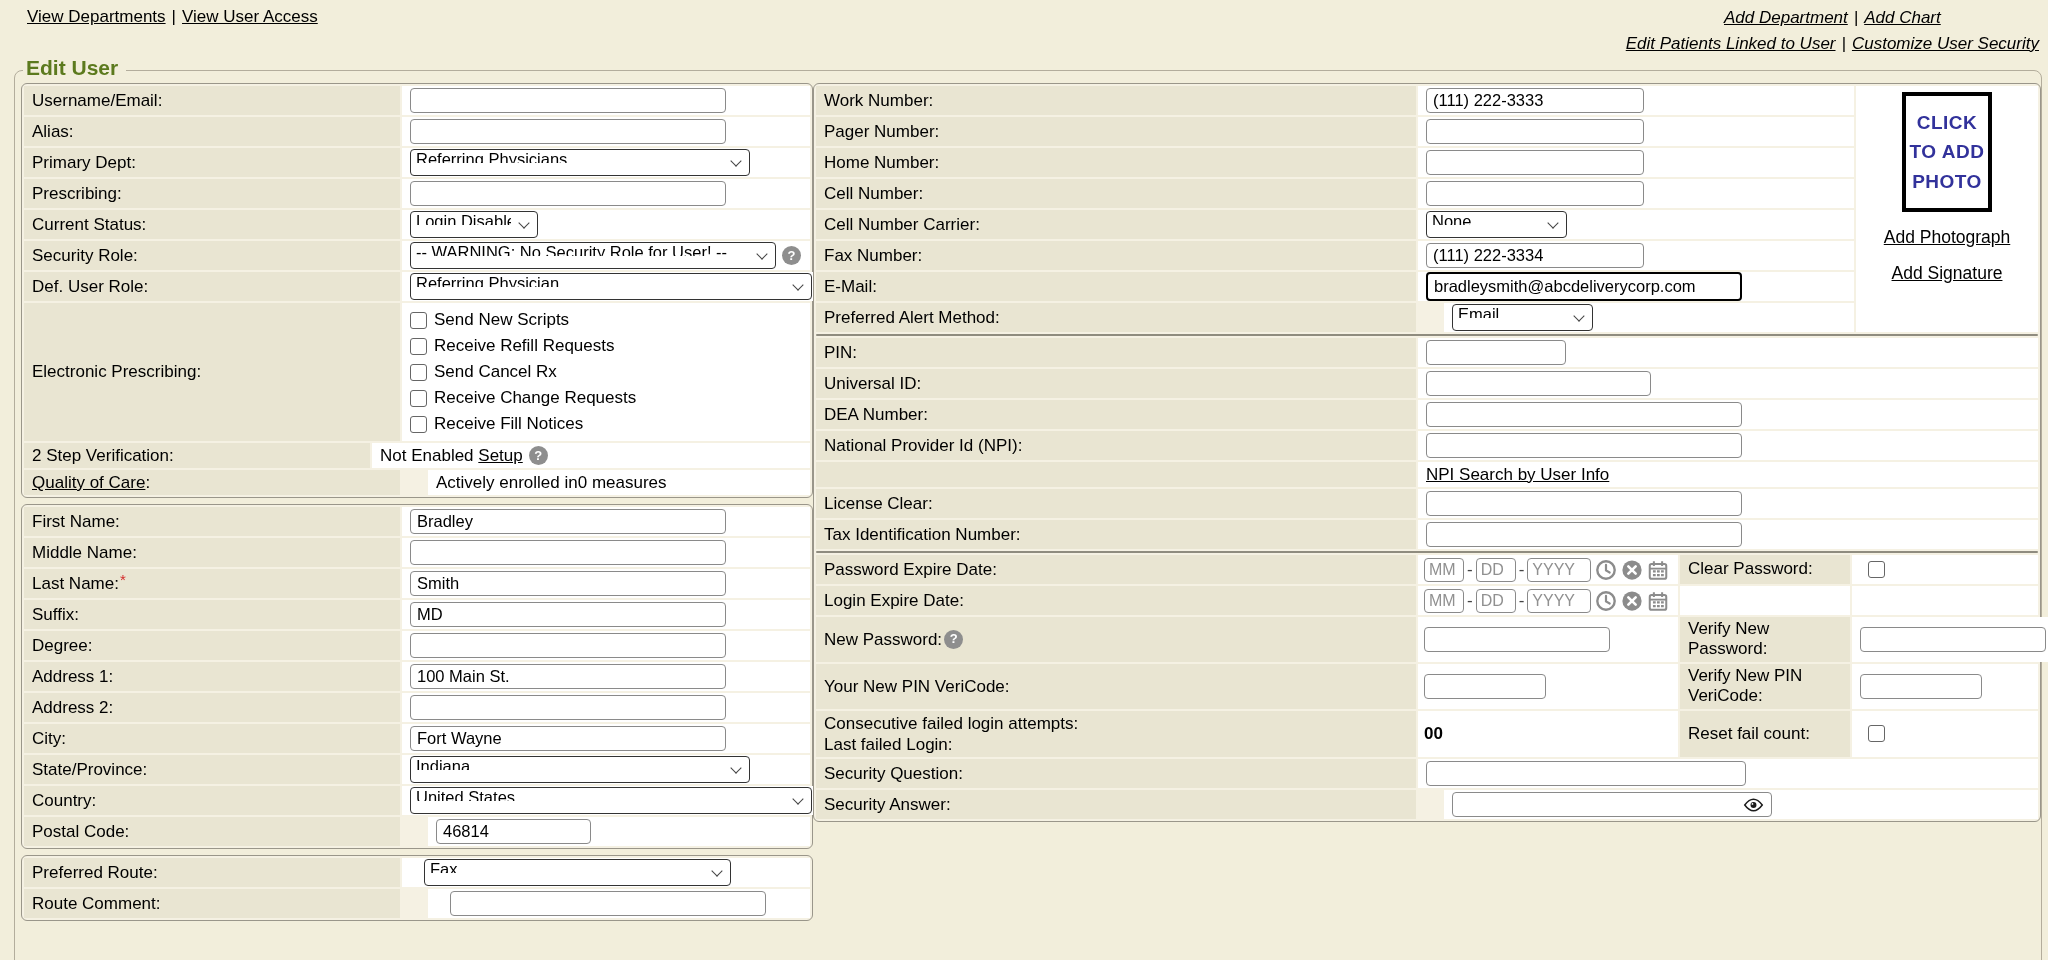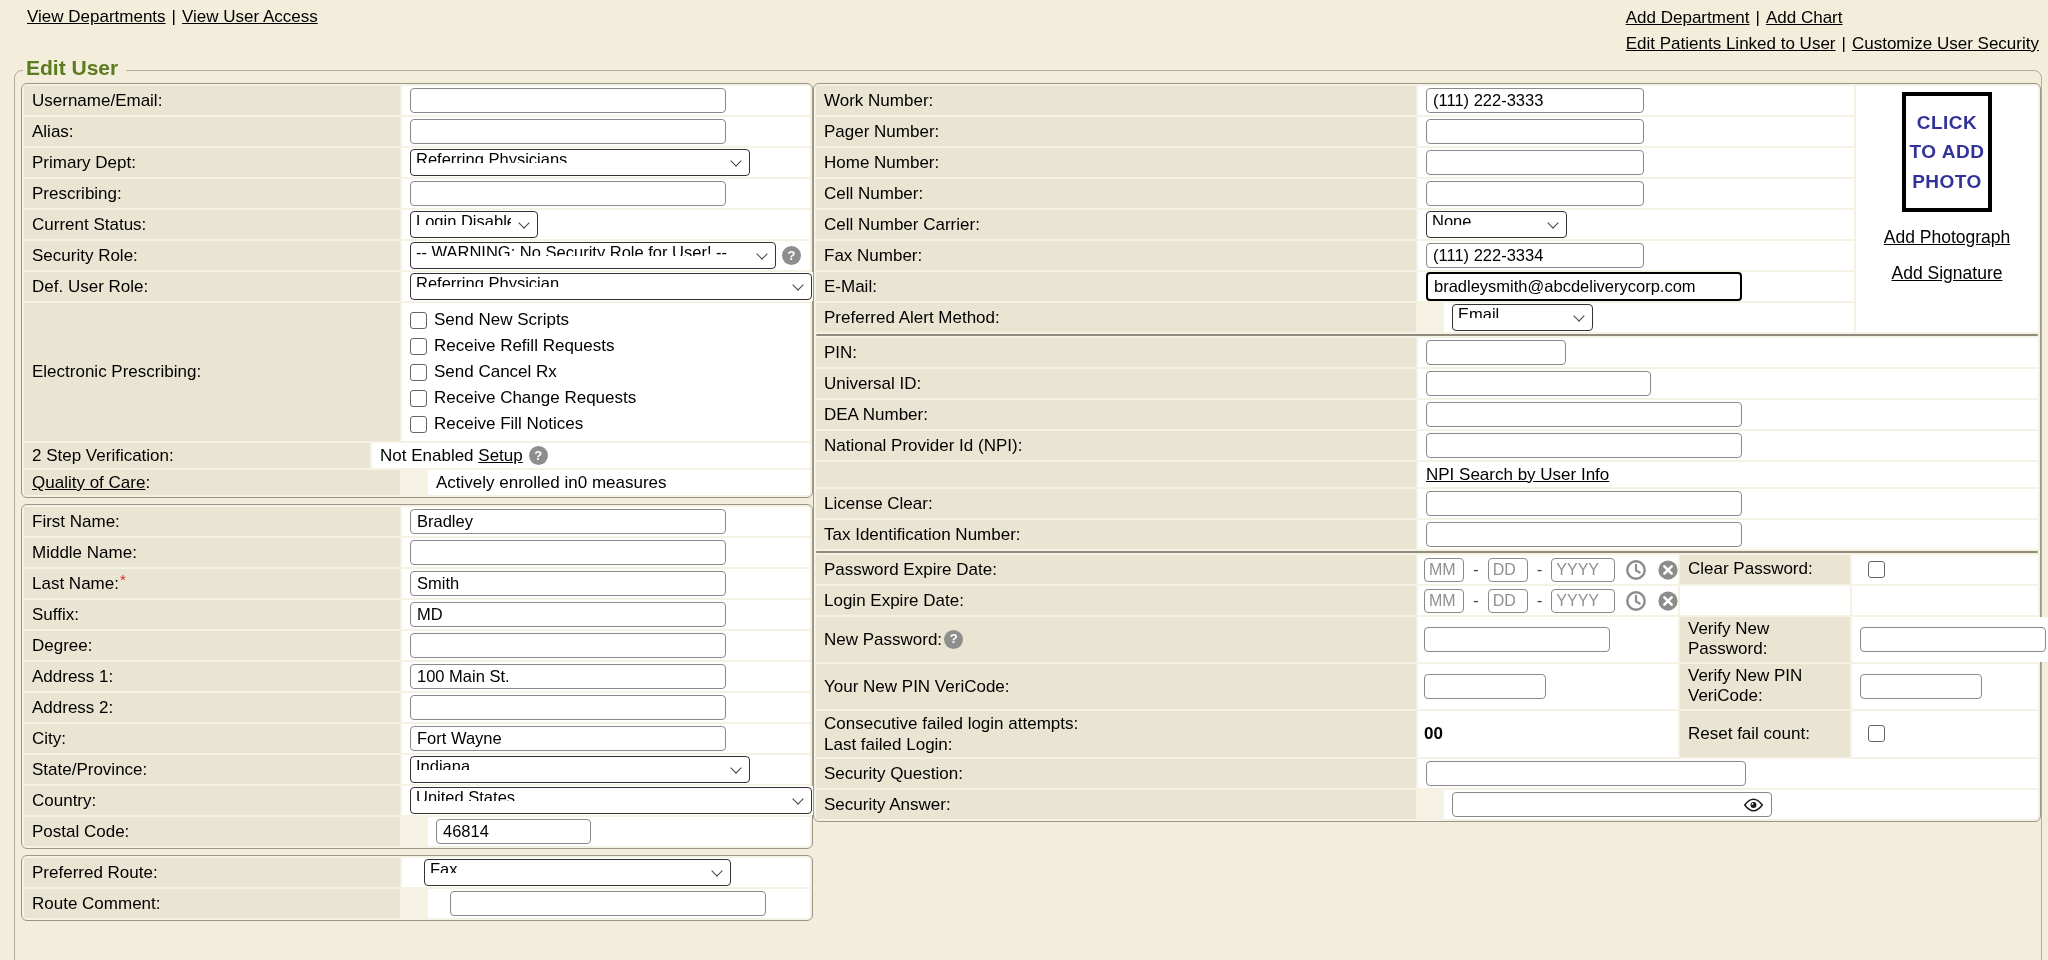--- a/index.html
+++ b/index.html
@@ -11,21 +11,21 @@
     font-family: "Liberation Sans", "DejaVu Sans", sans-serif;
     font-size: 17px;
     color: #000;
   }
   a { color:#000; text-decoration: underline; cursor: pointer; }
   .sep { margin: 0 6px; }
 
   
   .topbar { position:absolute; top:5px; left:0; width:100%; }
   .toplinks-left { position:absolute; left:27px; top:2px; white-space:nowrap; }
-  .toplinks-right { position:absolute; right:9px; top:0; text-align:left; line-height:26px; white-space:nowrap; }
+  .toplinks-right { position:absolute; right:9px; top:0; text-align:center; line-height:26px; white-space:nowrap;font-style:italic; }
 
   
   .fieldset {
     position:absolute; left:14px; top:70px; width:2028px; height:1100px;
     border:1.5px solid #b3ad9c; border-radius:8px;
   }
   .legend {
     position:absolute; top:-15px; left:8px;
     background:#f2eedb; padding:0 8px 0 3px;
     font-size:21px; font-weight:bold; color:#5c7a1e;
@@ -105,21 +105,21 @@
     width:90px; height:120px; border:4px solid #000; background:#fff; cursor:pointer;
     display:flex; flex-direction:column; align-items:center; justify-content:center;
     color:#32329b; font-weight:bold; font-size:19px; line-height:1.55; letter-spacing:0.5px;
   }
   .photo-cell a { margin-top:15px; font-size:17.5px; display:block; }
   .divider { height:2px; background:#8f8c7f; margin:2px 0; border-radius:1px; }
 
   .crow { display:flex; gap:2px; margin-bottom:2px; min-height:29px; }
   .crow.tall { min-height:44px; }
   .c1 { width:600px; flex:none; background:#e9e5d2; display:flex; align-items:center; padding:2px 8px; line-height:1.25; }
-  .c2 { width:260px; flex:none; background:#fff; display:flex; align-items:center; padding:0 6px; gap:9px; white-space:nowrap; }
+  .c2 { width:260px; flex:none; background:#fff; display:flex; align-items:center; padding:0 6px; gap:3px; white-space:nowrap; }
   .c3 { width:170px; flex:none; background:#e9e5d2; display:flex; align-items:center; padding:2px 8px; line-height:1.2; }
   .c3.plain { background:#fff; }
   .c4 { flex:1; background:#fff; display:flex; align-items:center; padding:0 8px; }
   .dsep { color:#444; }
   .dicon { flex:none; cursor:pointer; margin-left:1px; }
   .eye { position:absolute; cursor:pointer; }
   .pos { position:relative; display:inline-flex; align-items:center; }
   .lblcol { display:flex; flex-direction:column; justify-content:center; line-height:1.25; }
 </style>
 </head>

